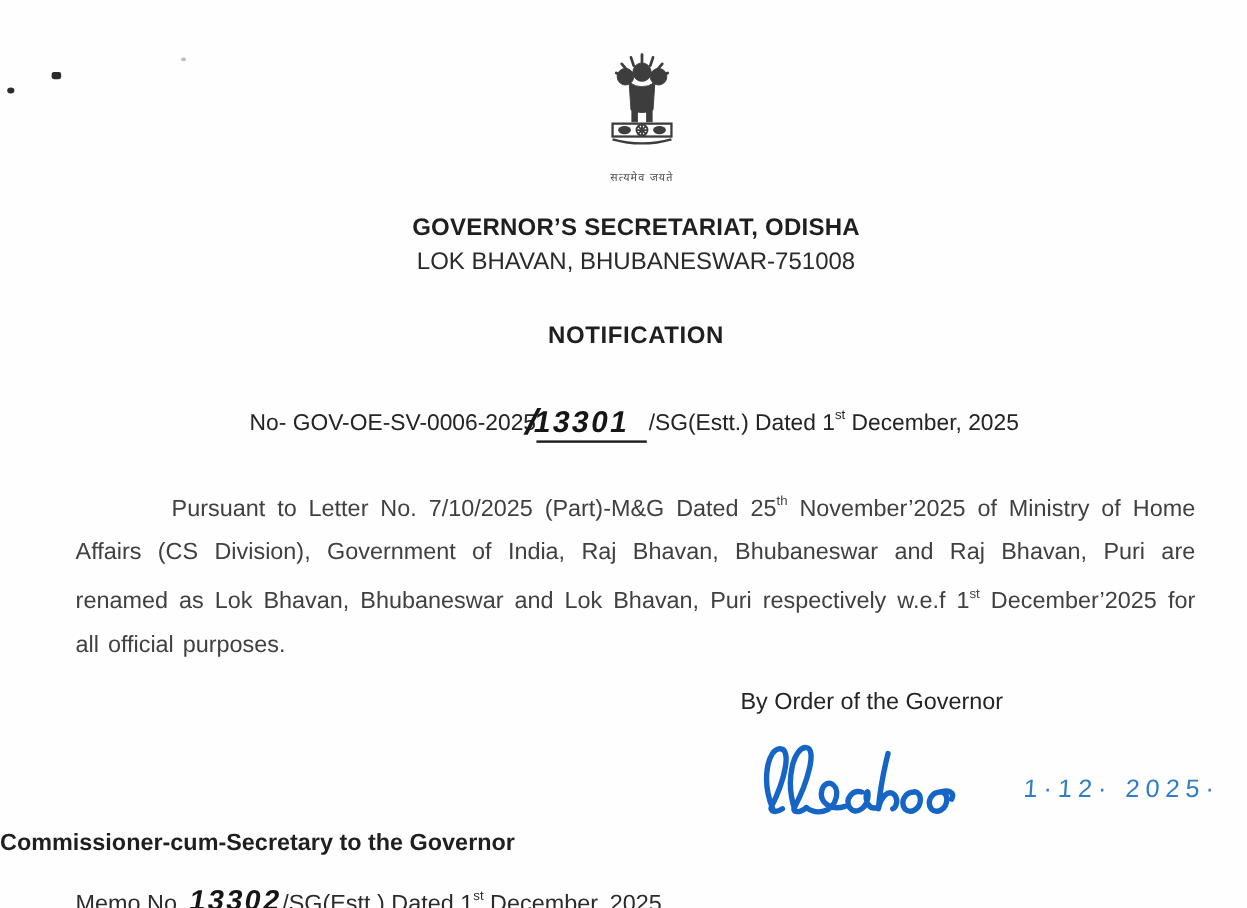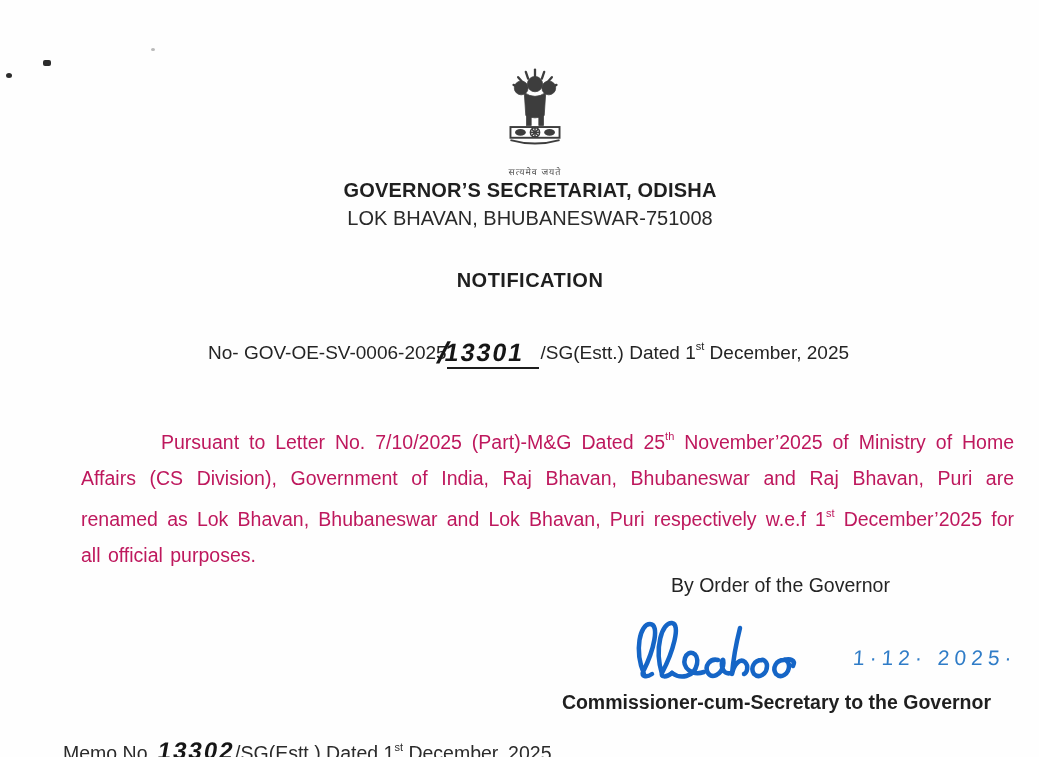--- a/index.html
+++ b/index.html
@@ -9,50 +9,50 @@
     background:#fefefe;
     overflow:hidden;
     font-family:"Liberation Sans","DejaVu Sans",sans-serif;
     color:#262626;
   }
   .speck{position:absolute;background:#2c2c2c;border-radius:50%;}
   .speck-1{left:6px;top:73px;width:6px;height:5px;}
   .speck-2{left:43px;top:60px;width:8px;height:6px;border-radius:2px;}
   .speck-3{left:151px;top:48px;width:4px;height:3px;background:#b9b9b9;}
 
-  .emblem{position:absolute;left:480px;top:64px;width:110px;text-align:center;}
+  .emblem{position:absolute;left:480px;top:40px;width:110px;text-align:center;}
   .emblem svg{display:block;margin:0 auto;}
   .emblem-motto{font-size:9px;color:#4a4a4a;margin-top:1px;letter-spacing:1px;}
 
   .org{position:absolute;top:179px;left:0;width:1060px;text-align:center;
        font-size:20px;font-weight:bold;letter-spacing:.2px;color:#1f1f1f;}
   .address{position:absolute;top:207px;left:0;width:1060px;text-align:center;
        font-size:20px;color:#2a2a2a;}
   .doc-title{position:absolute;top:269px;left:0;width:1060px;text-align:center;
        font-size:20px;font-weight:bold;letter-spacing:.5px;color:#1f1f1f;}
 
   .refline{position:absolute;top:338px;left:208px;font-size:19px;color:#242424;white-space:nowrap;}
   .refline sup,.body sup,.memo sup{font-size:11px;vertical-align:9px;}
 
   .hw-wrap{display:inline-block;border-bottom:2px solid #1d1d1d;padding:0 14px 0 0;margin-right:2px;}
   .hw-slash{display:inline-block;font-size:30px;font-weight:600;transform:skewX(-18deg);
             margin-left:-8px;margin-right:-2px;line-height:0;vertical-align:-4px;color:#161616;}
   .hw-number{display:inline-block;font-size:25px;font-weight:600;transform:skewX(-10deg);
              letter-spacing:2px;color:#161616;vertical-align:-2px;}
 
-  .body{position:absolute;top:401px;left:63px;width:933px;margin:18px;
-        font-size:19.5px;line-height:35.5px;text-align:justify;text-indent:80px;color:#be185d;
+  .body{position:absolute;top:401px;left:63px;width:933px;margin:0;
+        font-size:19.5px;line-height:35.5px;text-align:justify;text-indent:80px;color:#404040;
         word-spacing:2px;}
 
-  .by-order{position:absolute;top:574px;left:671px;font-size:19.5px;color:#242424;}
+  .by-order{position:absolute;top:574px;left:617px;font-size:19.5px;color:#242424;}
 
   .signature{position:absolute;left:628px;top:616px;width:220px;height:74px;}
   .sign-date{position:absolute;left:853px;top:646px;font-size:21px;color:#2f7cc7;
              letter-spacing:5px;transform:skewX(-4deg);white-space:nowrap;}
-  .designation{position:absolute;top:691px;left:0;width:991px;text-align:right;
+  .designation{position:absolute;top:691px;left:0;width:991px;text-align:left;
                font-size:19.5px;font-weight:bold;color:#1f1f1f;}
 
   .memo{position:absolute;top:740px;left:63px;font-size:19.5px;color:#2b2b2b;white-space:nowrap;}
   .memo .hw-number{font-size:24px;position:relative;top:-3px;}
 </style>
 </head>
 <body>
 
 <div class="page">
 

